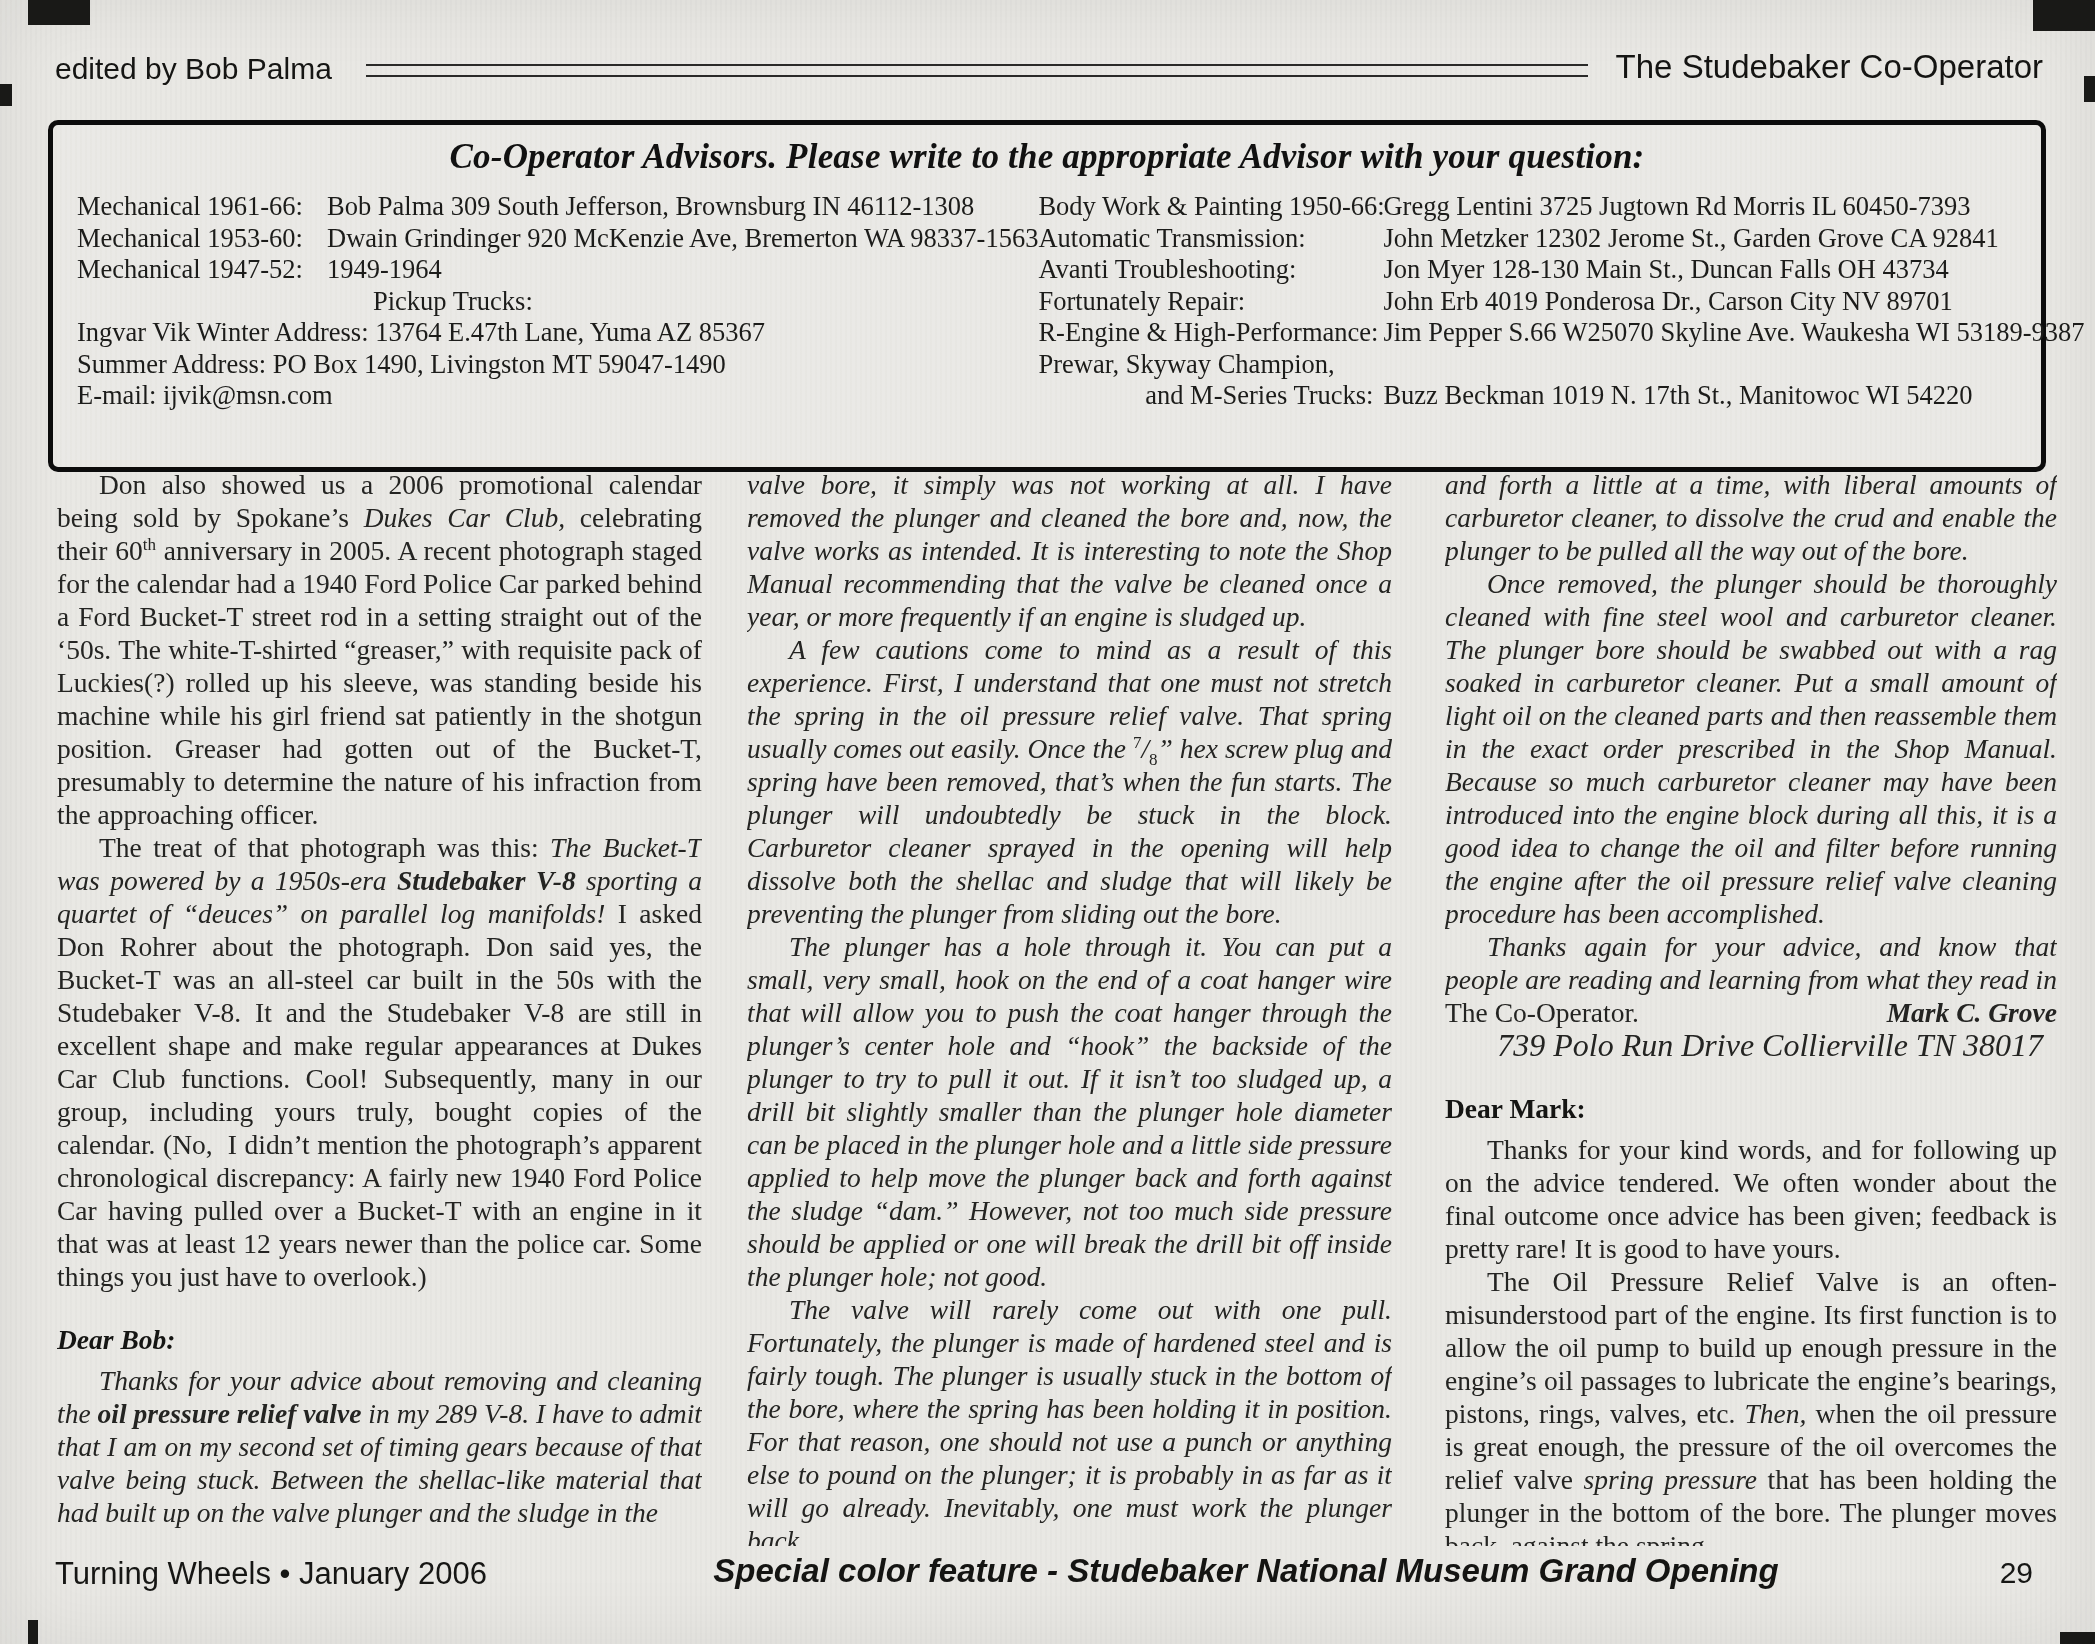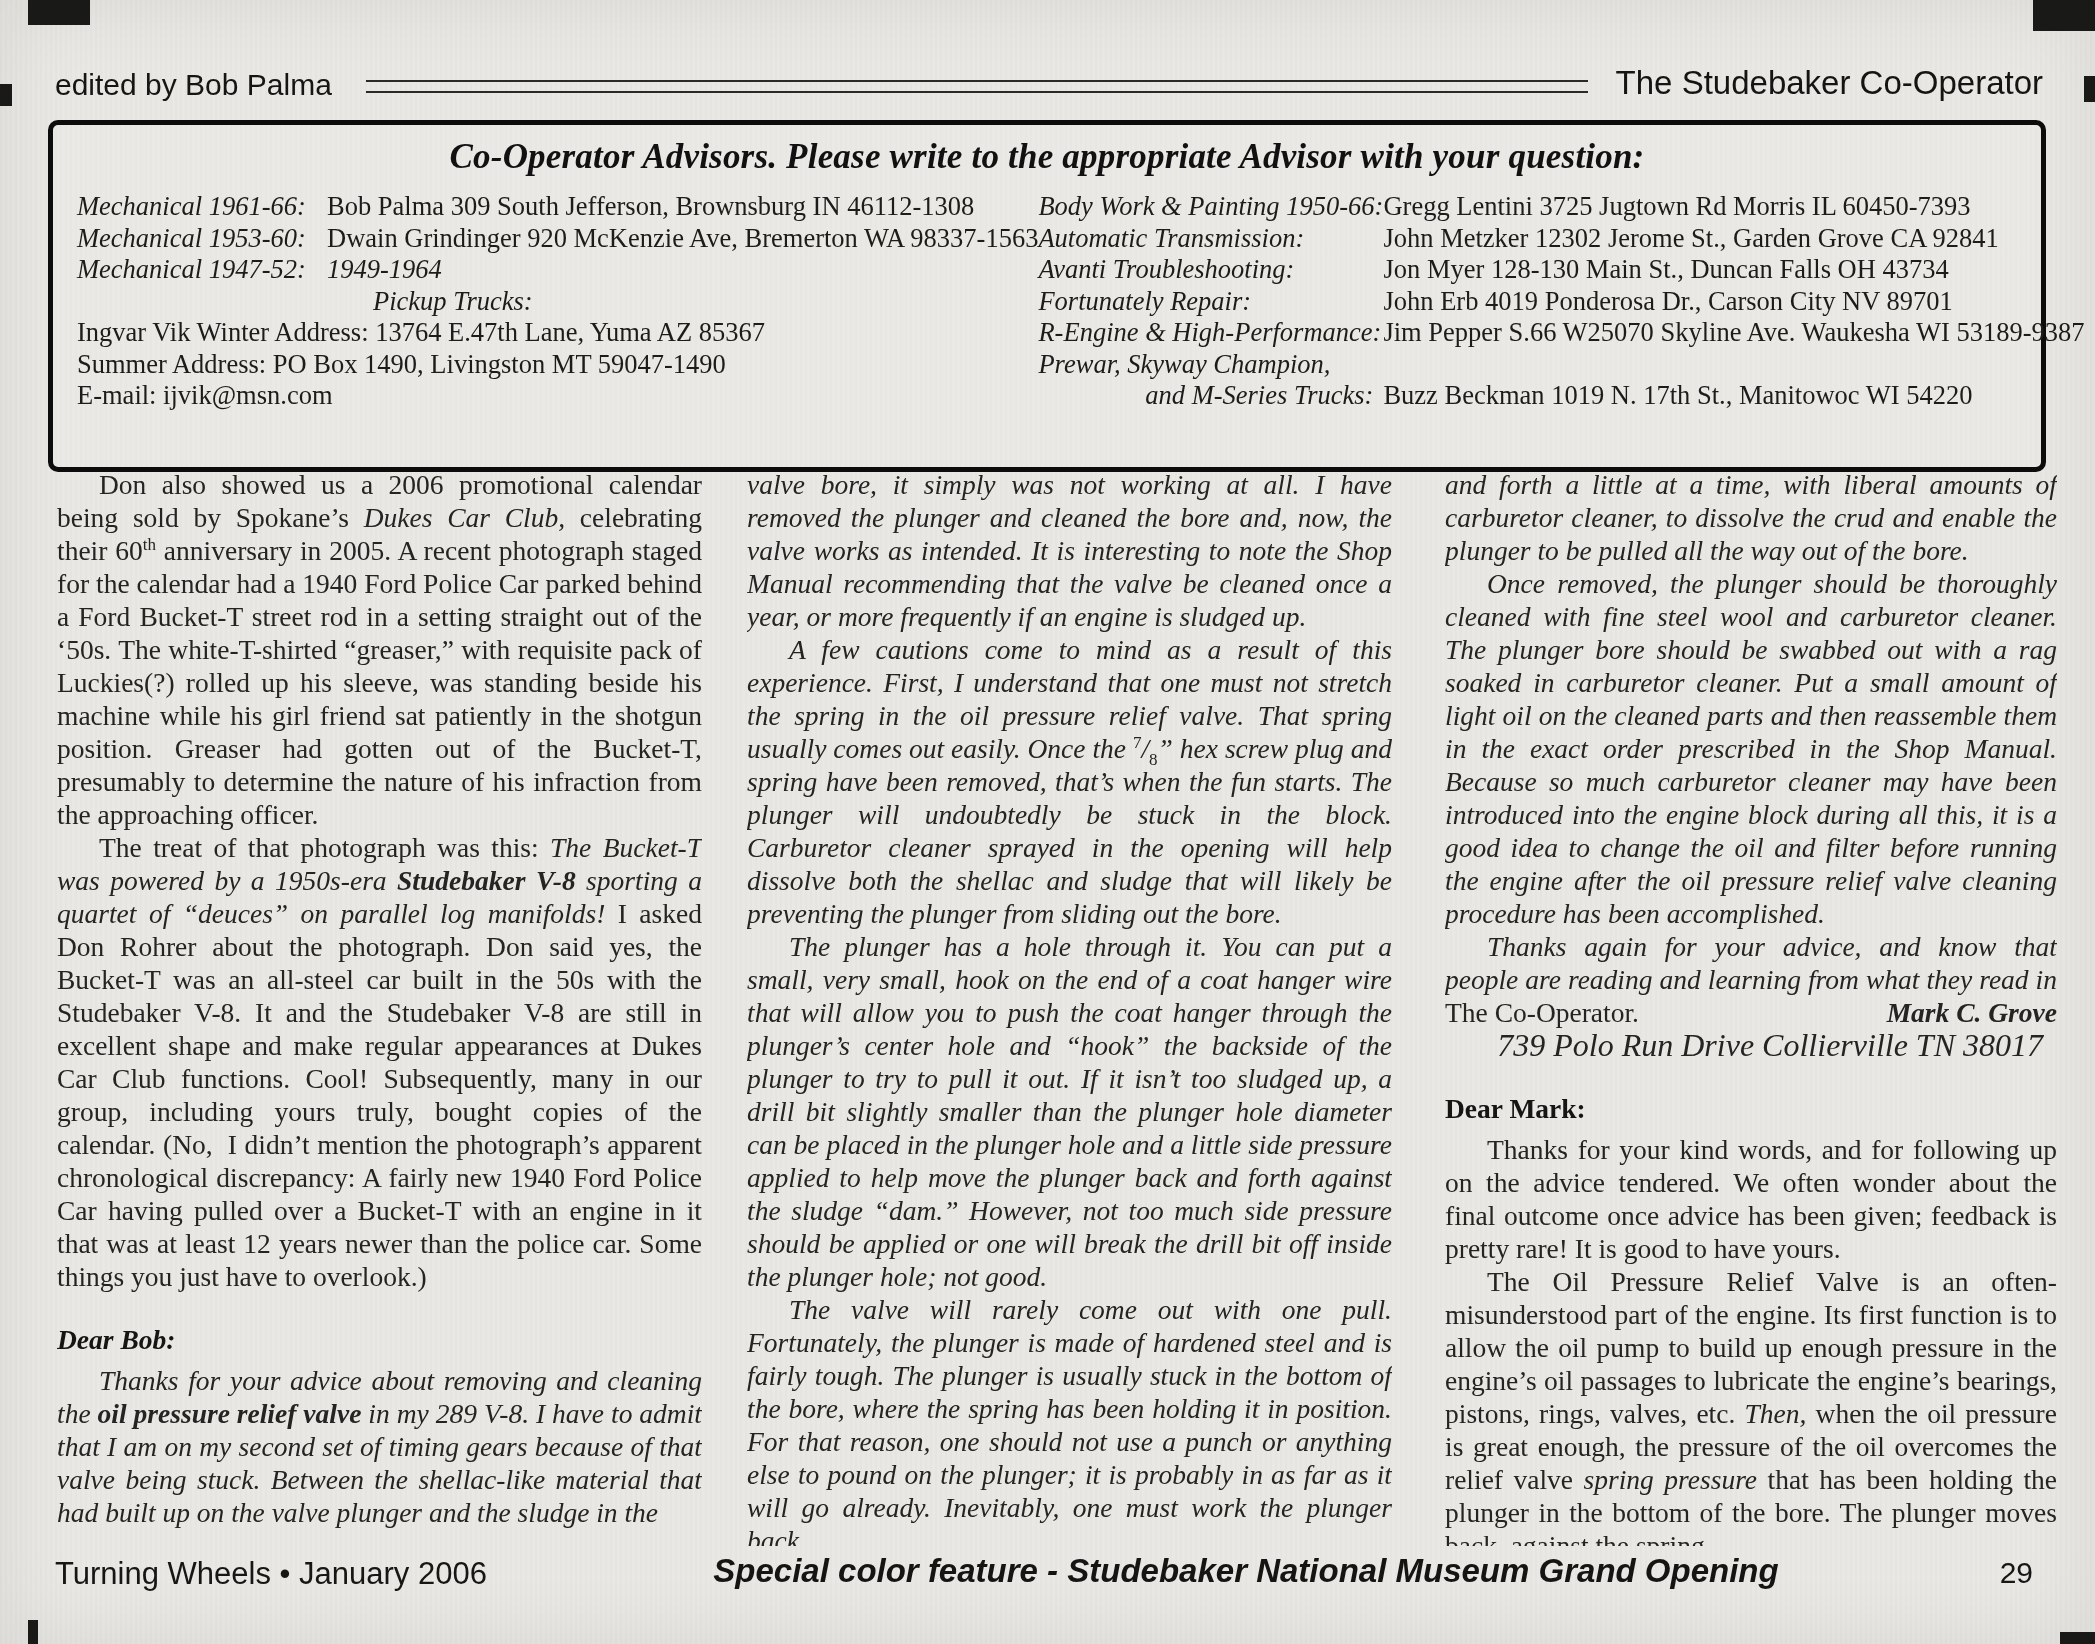--- a/index.html
+++ b/index.html
@@ -9,37 +9,37 @@
     background-image:repeating-linear-gradient(90deg, rgba(0,0,0,0.015) 0 2px, rgba(255,255,255,0.01) 2px 5px);
     box-shadow:inset 0 0 80px rgba(0,0,0,0.07);
     overflow:hidden;
     font-family:"Liberation Serif","DejaVu Serif",serif;
     color:#232321;
   }
   .sans{font-family:"Liberation Sans","DejaVu Sans",sans-serif;}
   
   .scan-mark{position:absolute;background:#191917;}
   
-  #header{position:absolute; left:55px; right:52px; top:48px; display:flex; align-items:flex-start;margin-top:16px;}
+  #header{position:absolute; left:55px; right:52px; top:48px; display:flex; align-items:flex-start;}
   #header .h-left{font-size:30px; color:#151513; white-space:nowrap; padding-top:4px;}
   #header .h-rule{flex:1; height:9px; border-top:2.5px solid #2a2a28; border-bottom:2.5px solid #2a2a28; margin:16px 28px 0 34px;}
   #header .h-right{font-size:33px; color:#141412; white-space:nowrap;}
   
   #advisors{
     position:absolute; left:48px; top:120px; width:1998px; height:352px;
     border:5px solid #0c0c0c; border-radius:10px; background:rgba(255,255,255,0.08);
     padding:10px 24px 0 24px; box-sizing:border-box;
   }
   #advisors .box-title{
     text-align:center; font-style:italic; font-weight:bold; font-size:35px; color:#111;
     margin:2px 0 14px 0; letter-spacing:0.2px;
   }
   #advisors .adv-wrap{display:flex;}
   .adv-grid{display:grid; font-size:26.5px; line-height:31.5px; color:#1c1c1a;}
-  .adv-grid .lbl{white-space:nowrap;font-style:italic;}
+  .adv-grid .lbl{white-space:nowrap;}
   .adv-grid .val{white-space:nowrap;}
   #adv-left{grid-template-columns:250px 1fr; width:1010px;}
   #adv-right{grid-template-columns:345px 1fr; flex:1;}
   .lbl.ind{padding-left:46px;}
   .lbl.ralign{text-align:right; padding-right:10px;}
   
   .col{position:absolute; top:468px; height:1078px; overflow:hidden;}
   #col1{left:57px; width:645px;}
   #col2{left:747px; width:645px;}
   #col3{left:1445px; width:612px;}

